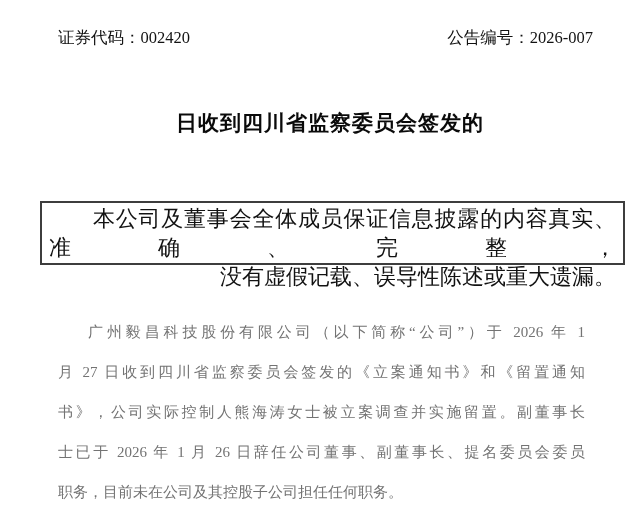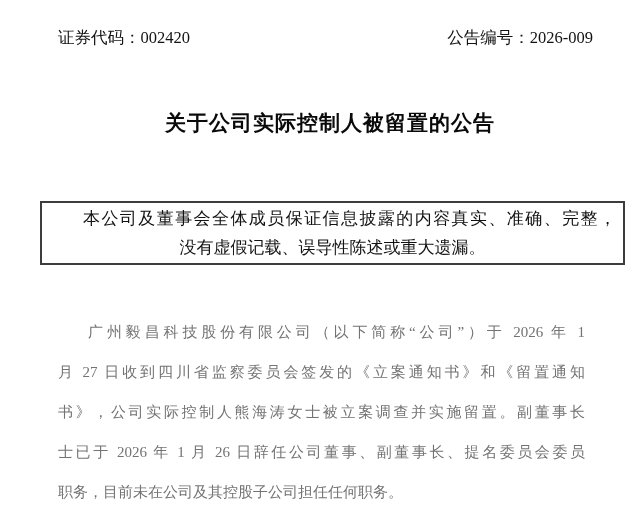--- a/index.html
+++ b/index.html
@@ -46,30 +46,30 @@
 
   
   .statement-box {
     position: absolute;
     top: 201px;
     left: 40px;
     width: 585px;
     height: 64px;
     border: 2px solid #3d3d3d;
     padding: 1px 7px;
-    font-size: 17px;
+    font-size: 22px;
     line-height: 29px;
   }
   .statement-line-first {
     text-indent: 2em;
     text-align: justify;
     text-align-last: justify;
   }
   .statement-line-rest {
-    text-align: center;
+    text-align: right;
   }
 
   
   .body-text {
     position: absolute;
     top: 312px;
     left: 58px;
     width: 527px;
     font-size: 15px;
     line-height: 40px;
@@ -82,25 +82,25 @@
   .body-line.first { text-indent: 2em; }
   .body-line.last { text-align-last: left; }
 </style>
 </head>
 <body>
 
 <div class="page">
 
   <div class="doc-header">
     <span>证券代码：002420</span>
-    <span>公告编号：2026-009</span>
+    <span>公告编号：2026-007</span>
   </div>
 
   <div class="title-block">
-    <div class="title-line">关于公司实际控制人被留置的公告</div>
+    <div class="title-line">日收到四川省监察委员会签发的</div>
   </div>
 
   <div class="statement-box">
     <div class="statement-line-first">本公司及董事会全体成员保证信息披露的内容真实、准确、完整，</div>
     <div class="statement-line-rest">没有虚假记载、误导性陈述或重大遗漏。</div>
   </div>
 
   <div class="body-text">
     <div class="body-line first">广州毅昌科技股份有限公司（以下简称“公司”）于 2026 年 1</div>
     <div class="body-line">月 27 日收到四川省监察委员会签发的《立案通知书》和《留置通知</div>

